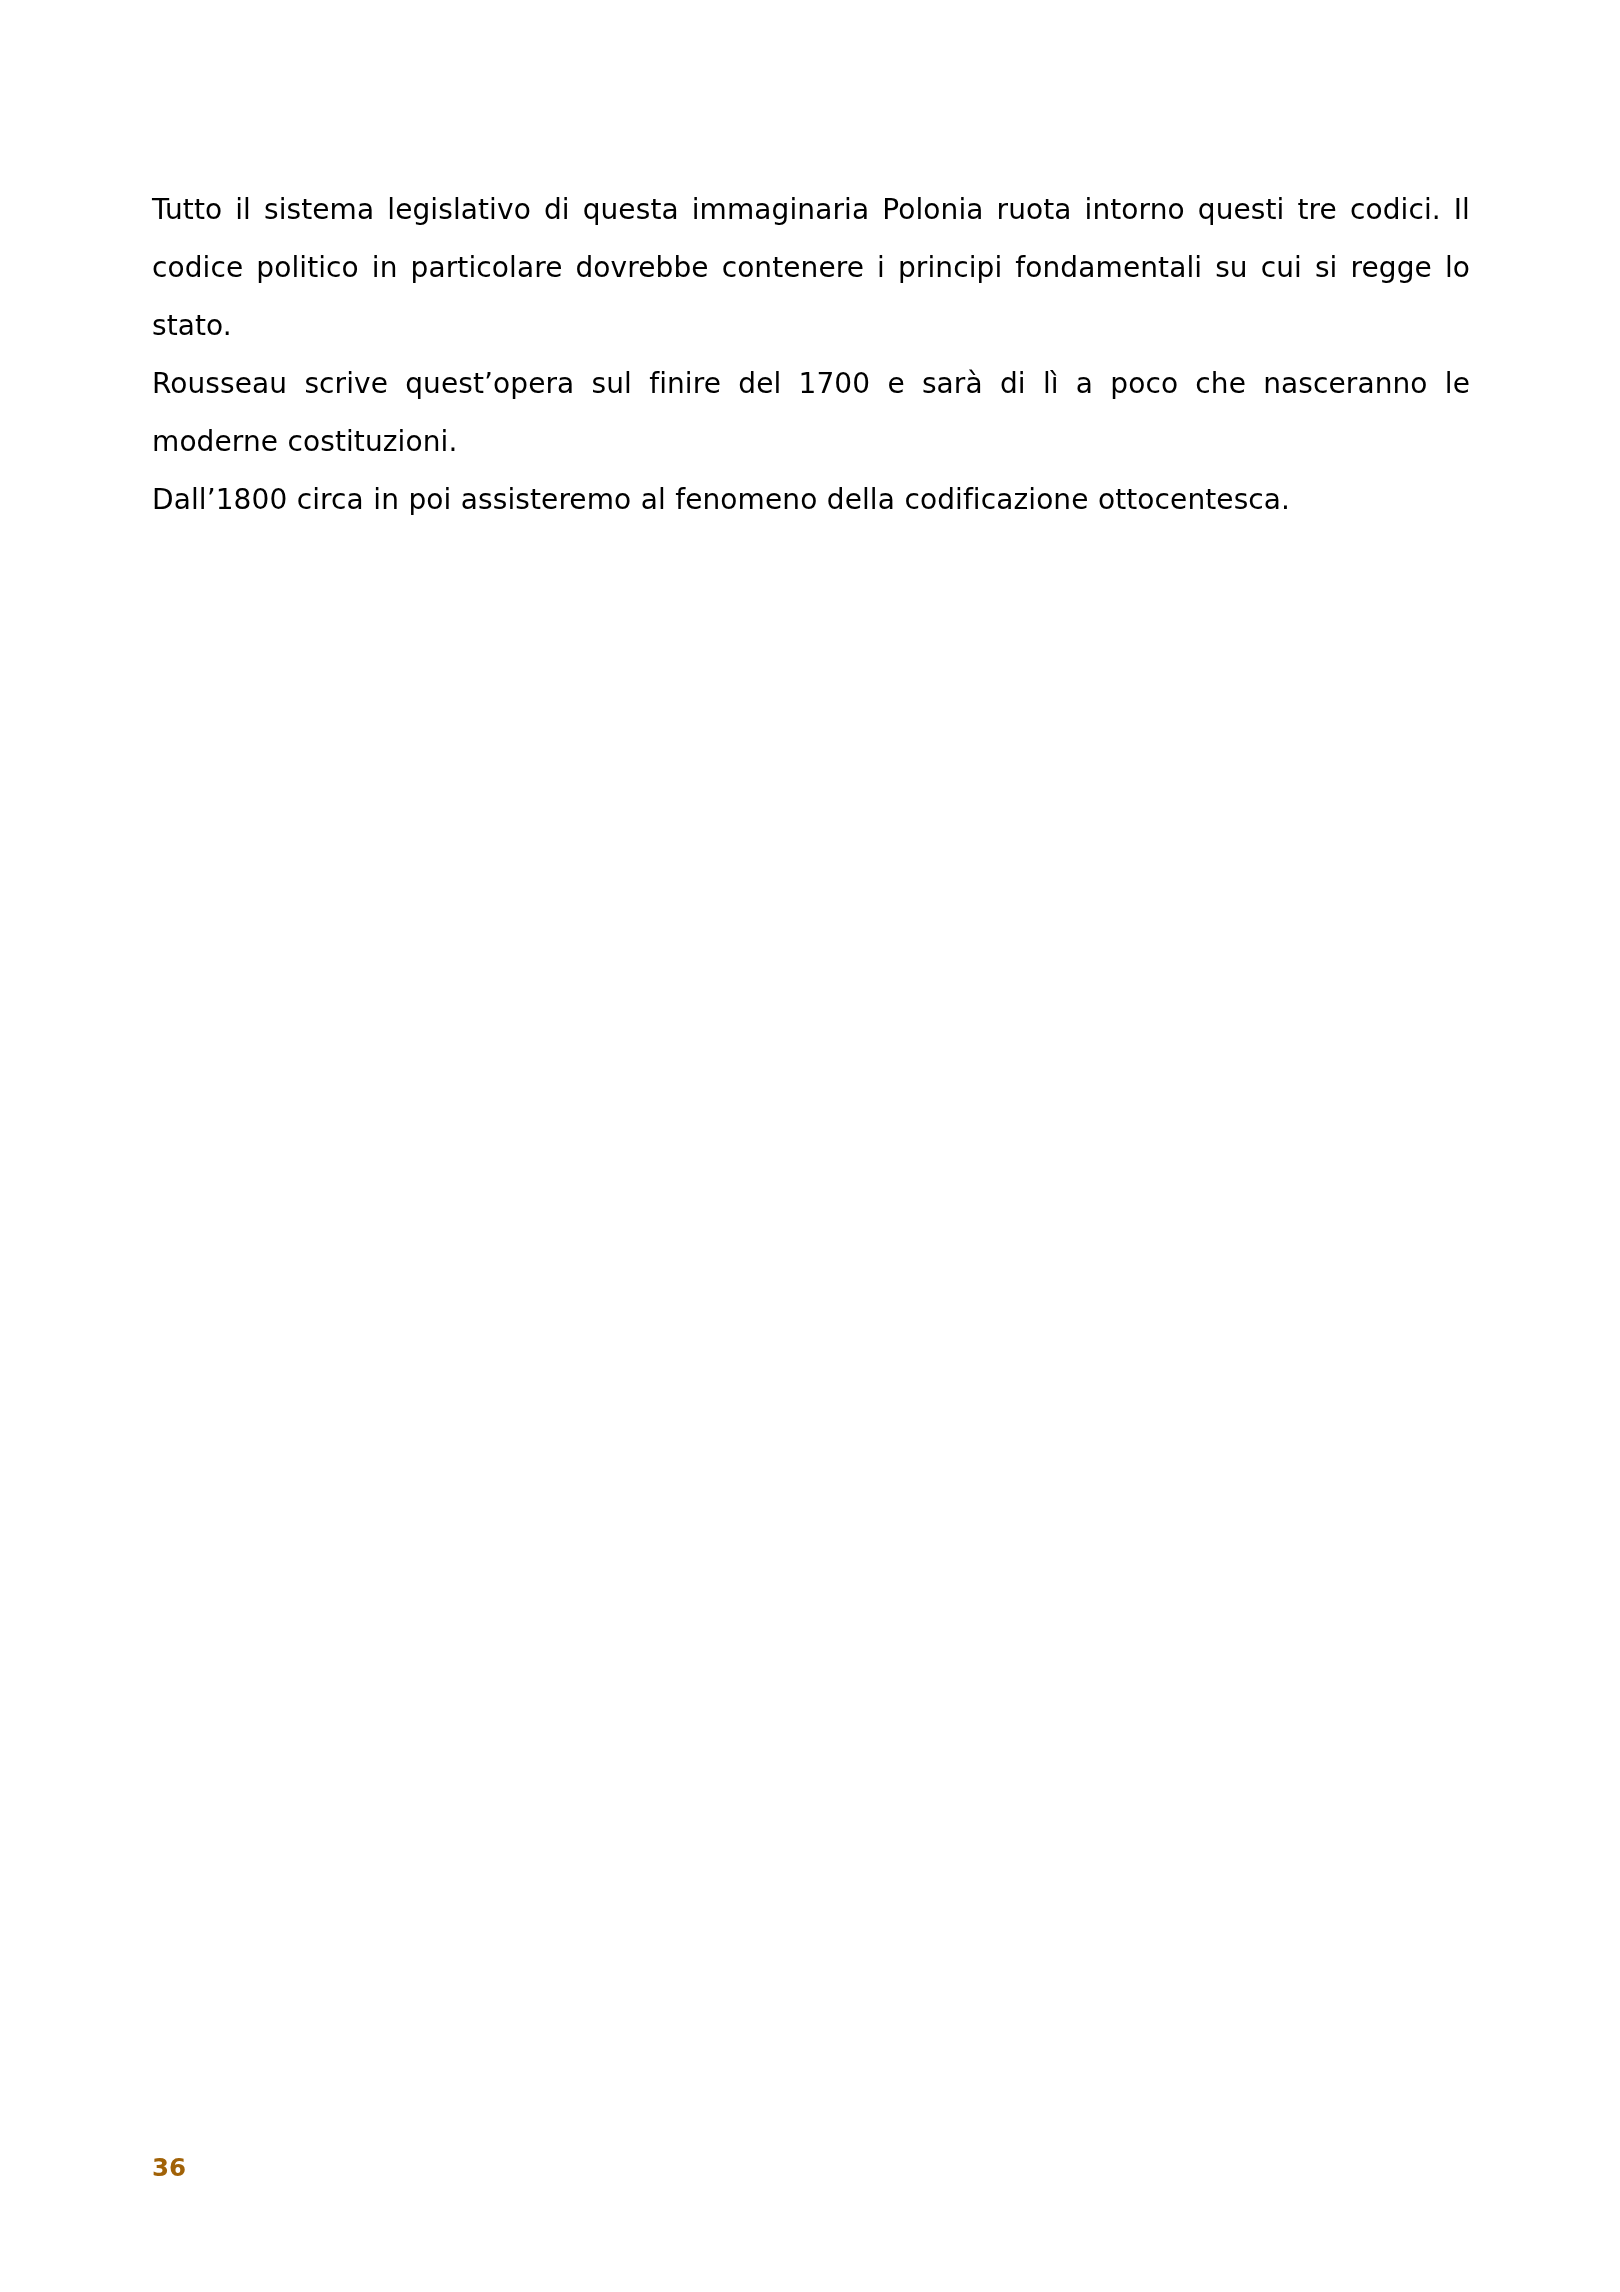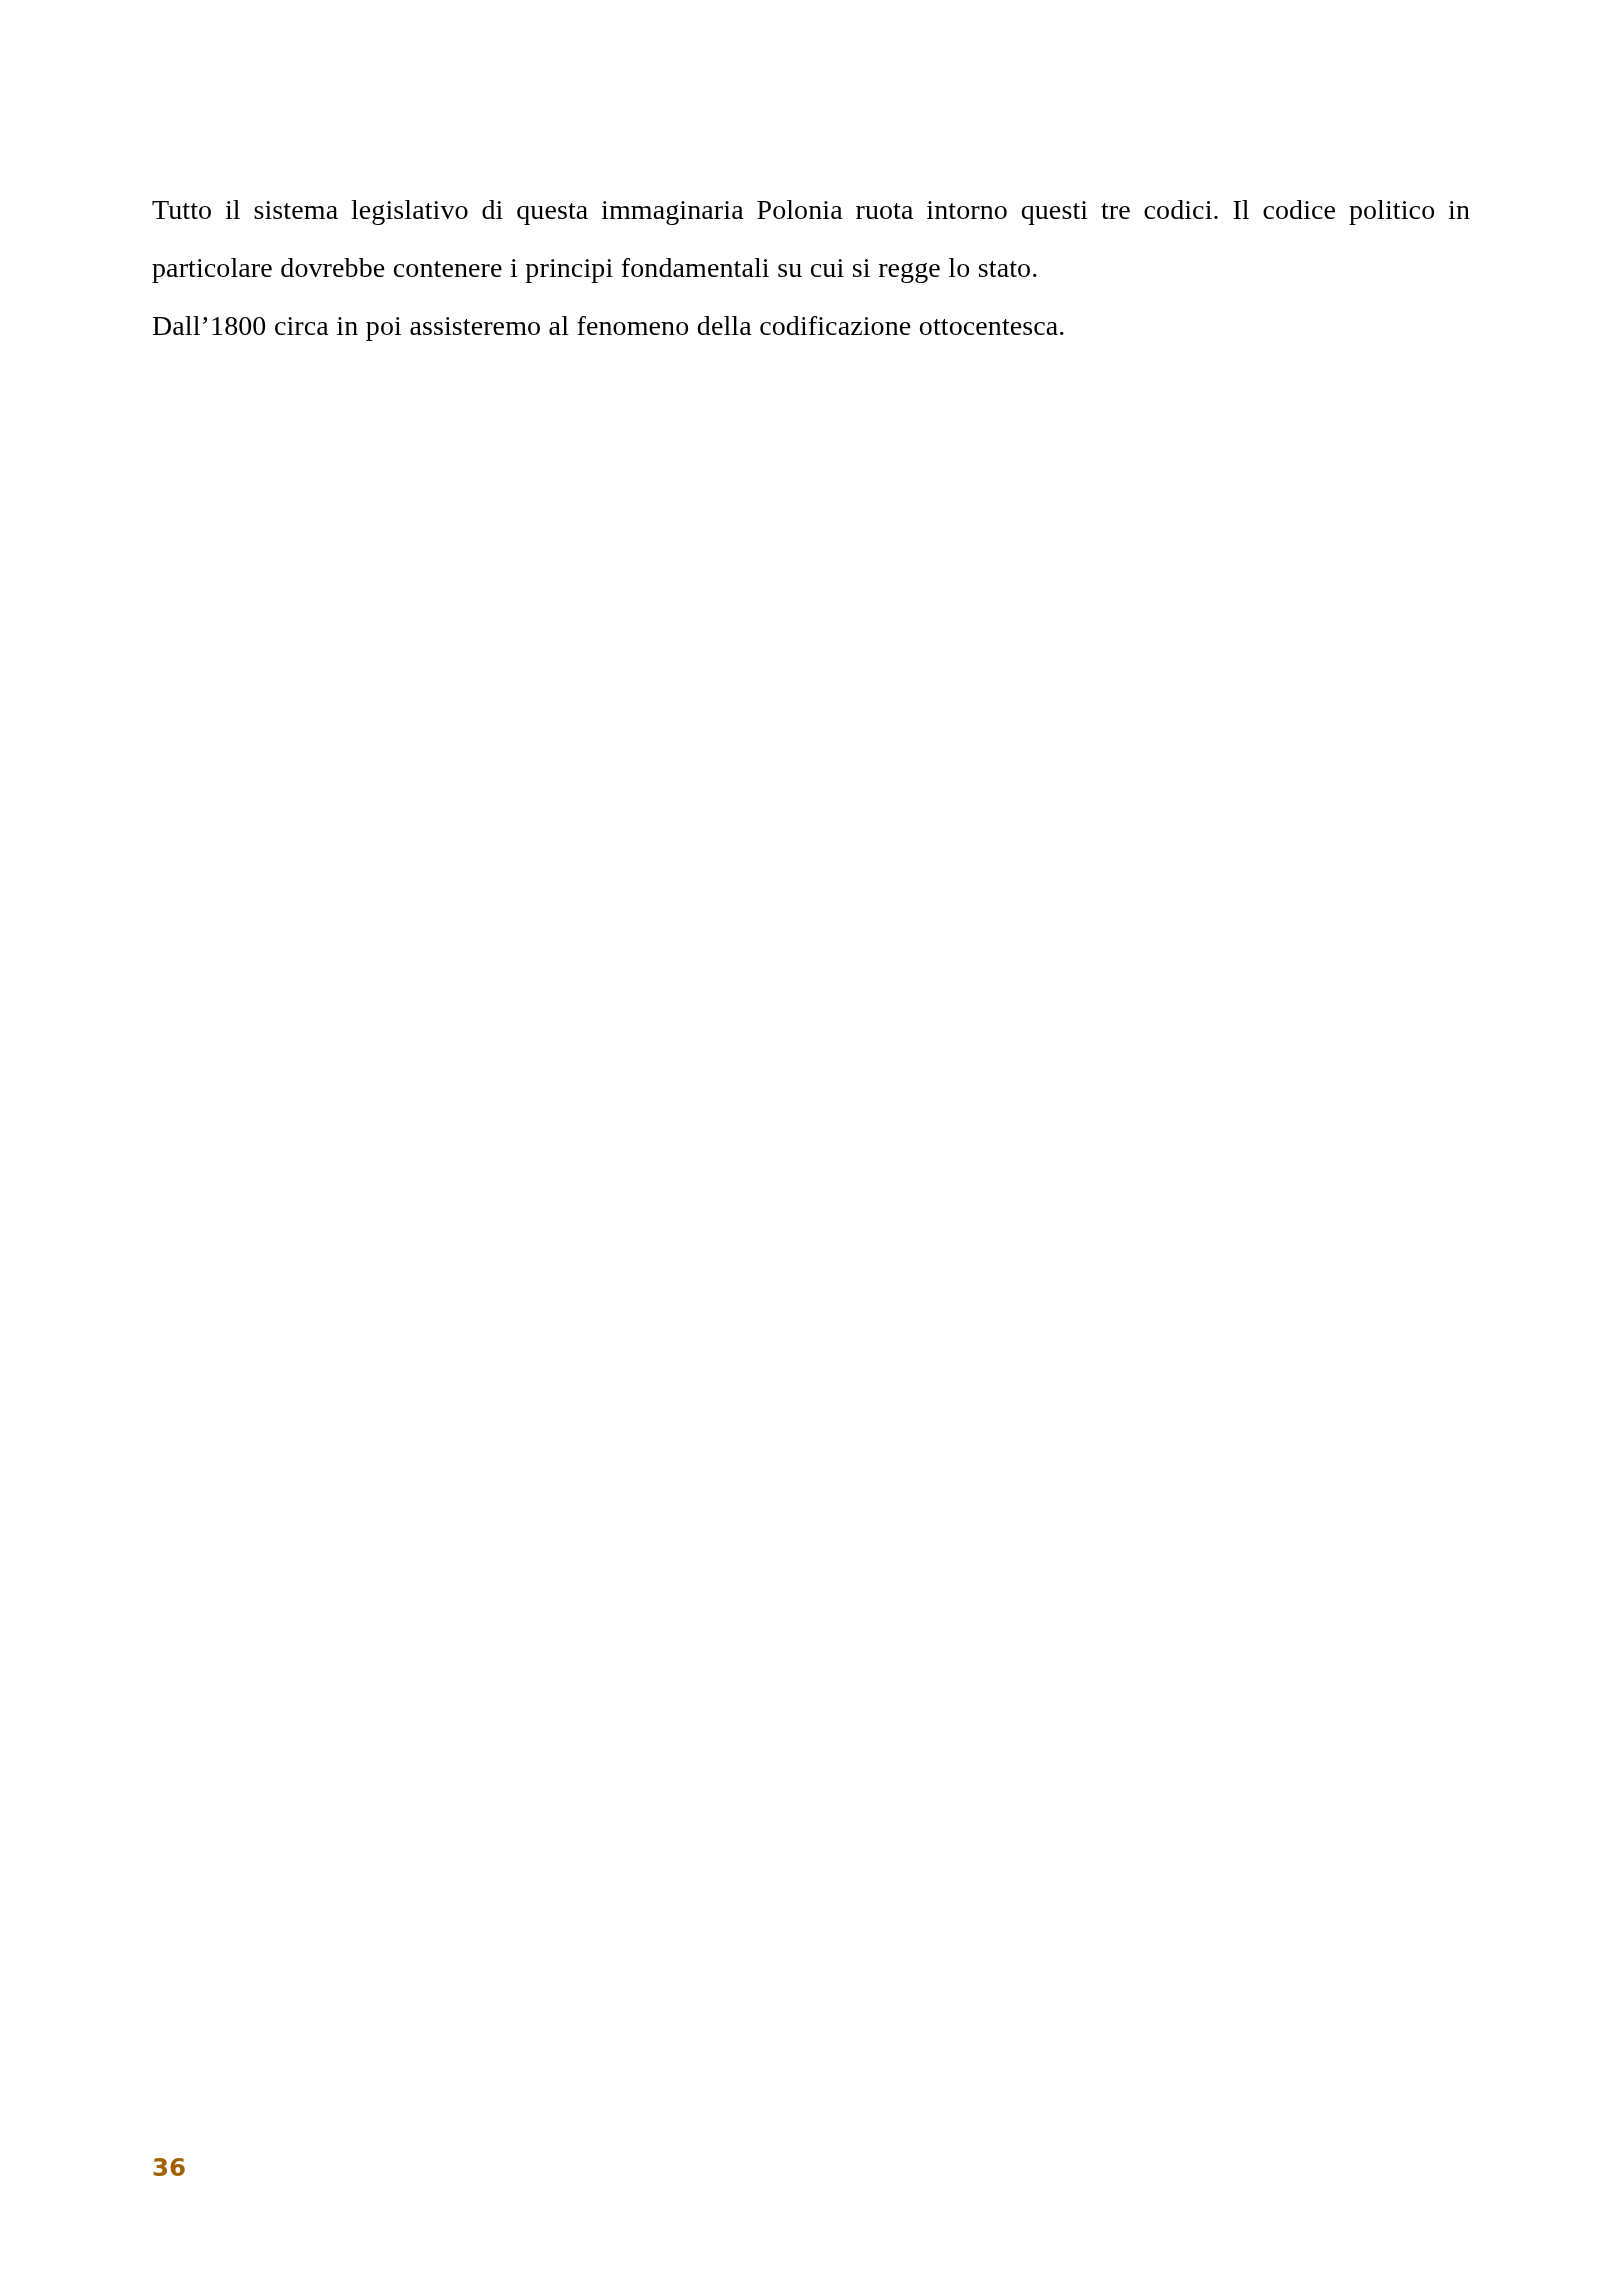--- a/index.html
+++ b/index.html
@@ -21,21 +21,20 @@
     width: 1620px;
     height: 2293px;
     background: #ffffff;
     box-sizing: border-box;
   }
   .content {
     position: absolute;
     left: 152px;
     top: 181px;
     width: 1318px;
-    font-family: Liberation Serif, serif;
   }
   .para {
     margin: 0 0 0 0;
     font-size: 28px;
     line-height: 58px;
     text-align: justify;
     text-justify: inter-word;
     letter-spacing: 0.1px;
     word-spacing: 0.4px;
   }
@@ -49,19 +48,20 @@
     color: #a16207;
   }
 </style>
 </head>
 <body>
 
 <div class="page">
 
   <div class="content">
     <p class="para">Tutto il sistema legislativo di questa immaginaria Polonia ruota intorno questi tre codici. Il codice politico in particolare dovrebbe contenere i principi fondamentali su cui si regge lo stato.</p>
+    <p class="para">Rousseau scrive quest’opera sul finire del 1700 e sarà di lì a poco che nasceranno le moderne costituzioni.</p>
     <p class="para">Dall’1800 circa in poi assisteremo al fenomeno della codificazione ottocentesca.</p>
   </div>
 
   <div class="page-number">36</div>
 
 </div>
 
 
 </body></html>

